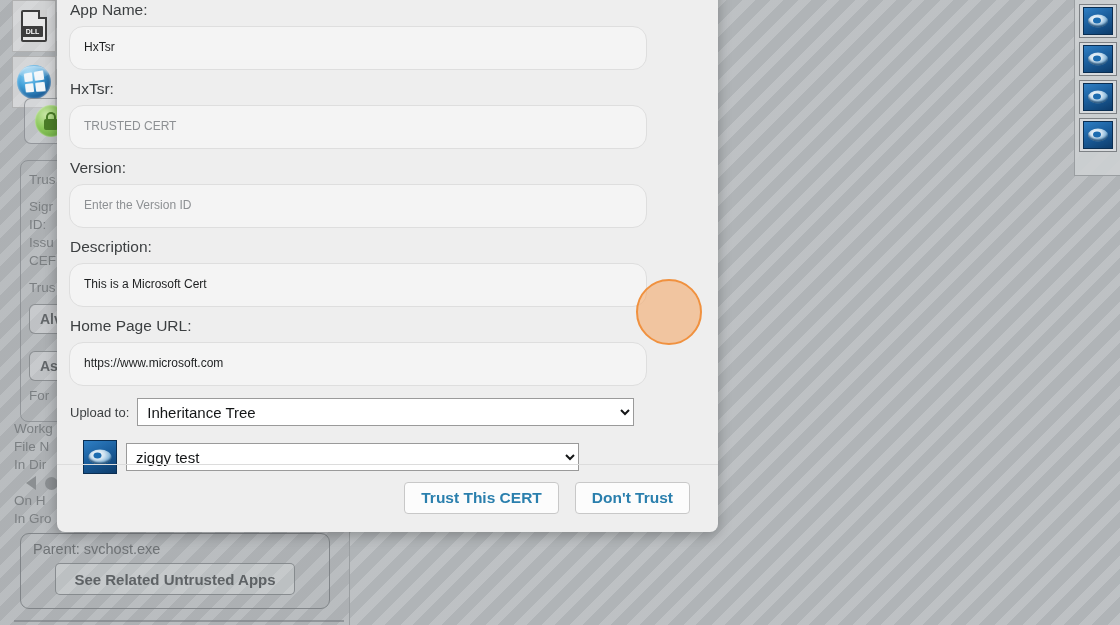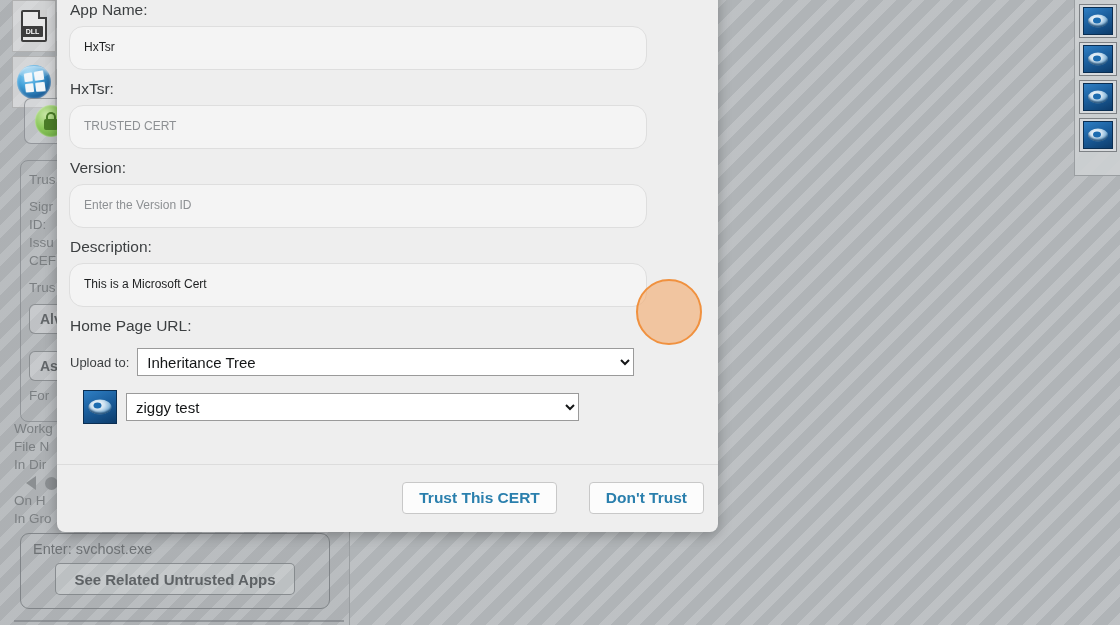--- a/index.html
+++ b/index.html
@@ -287,22 +287,22 @@
     flex:0 0 auto;
   }
   #target-select { width:453px; }
 
   .divider {
     position:absolute; left:0; right:0; top:492px;
     height:1px; background:#dcdcdc;
   }
 
   .button-row {
-    position:absolute; right:14px; top:510px;
-    display:flex; gap:32px;
+    position:absolute; right:28px; top:510px;
+    display:flex; gap:16px;
   }
   .dlg-btn {
     height:32px;
     padding:0 16px;
     background:#fcfcfc;
     border:1px solid #c8c8c8;
     border-radius:4px;
     color:#2a7fad;
     font-size:15.5px;
     font-weight:bold;
@@ -378,21 +378,21 @@
       <div class="meta-line">In Dir</div>
       <div class="nav-arrows">
         <div class="tri-l"></div>
         <div class="dot"></div>
       </div>
       <div class="meta-line">On H</div>
       <div class="meta-line">In Gro</div>
     </div>
 
     <div class="parent-panel">
-      <div class="parent-label">Enter: svchost.exe</div>
+      <div class="parent-label">Parent: svchost.exe</div>
       <div class="related-btn">See Related Untrusted Apps</div>
     </div>
 
     <div class="bottom-rule"></div>
   </div>
 
   <div id="right-rail">
     <div class="rail-tile">
       <div class="zig-ico">
           <div class="swirl"></div>
@@ -424,20 +424,21 @@
       <div class="field-label">HxTsr:</div>
       <div class="text-input placeholder">TRUSTED CERT</div>
 
       <div class="field-label">Version:</div>
       <div class="text-input placeholder">Enter the Version ID</div>
 
       <div class="field-label">Description:</div>
       <div class="text-input">This is a Microsoft Cert</div>
 
       <div class="field-label">Home Page URL:</div>
+      <div class="text-input">https://www.microsoft.com</div>
 
       <div class="upload-row">
         <span class="upload-label">Upload to:</span>
         <select class="combo" id="upload-select">
           <option>Inheritance Tree</option>
         </select>
       </div>
 
       <div class="target-row">
         <div class="target-icon-box">

